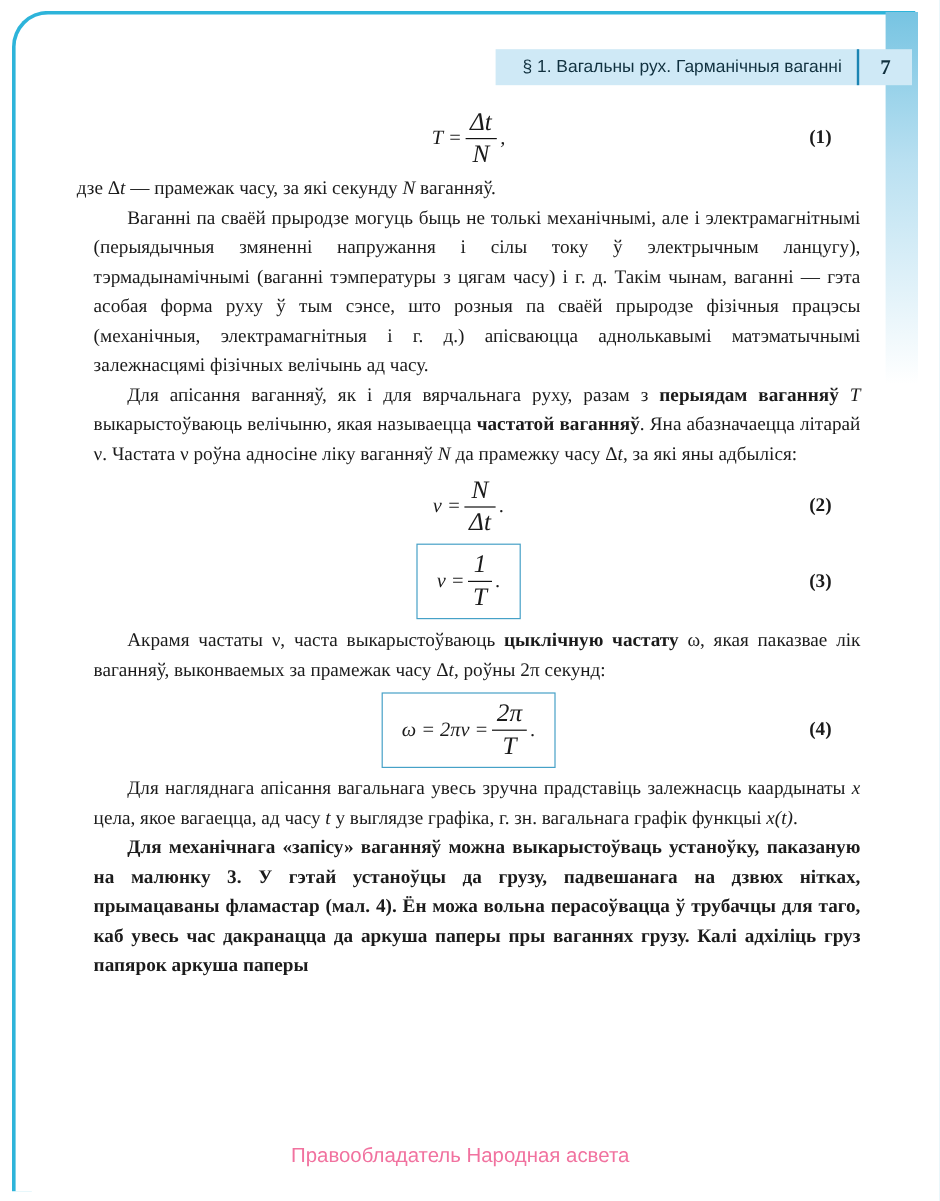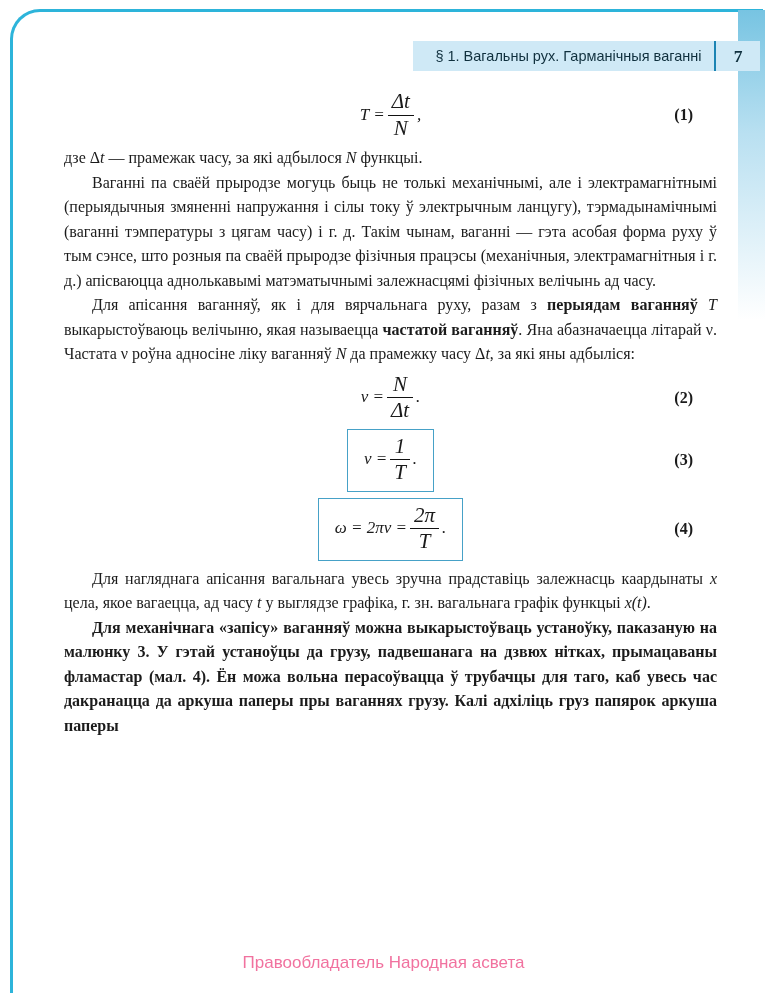--- a/index.html
+++ b/index.html
@@ -52,21 +52,21 @@
   }
   
   .content {
     position:absolute;
     top:84px; left:64px; right:66px;
     font-size:16px; line-height:24.5px;
     color:#1b1b1b;
     text-align:justify;
   }
   .para { margin:0; }
-  .para.indent { text-indent:28px; }
+  .para.indent { text-indent:28px;margin-left:14px; }
   .b { font-weight:bold; }
   .i { font-style:italic; }
   
   .eq-row {
     position:relative;
     display:flex; justify-content:center; align-items:center;
     margin:6px 0;
     min-height:48px;
   }
   .eq-row.boxed { min-height:56px; }
@@ -132,21 +132,21 @@
         <span>T = </span>
           <span class="frac">
             <span class="num">Δt</span>
             <span class="den">N</span>
           </span>
           <span>,</span>
       </span>
       <span class="eq-number">(1)</span>
     </div>
 
-    <p class="para"><span>дзе Δ</span><span class="i">t</span><span> — прамежак часу, за які адбылося </span><span class="i">N</span><span> функцыі.</span></p>
+    <p class="para"><span>дзе Δ</span><span class="i">t</span><span> — прамежак часу, за які секунду </span><span class="i">N</span><span> ваганняў.</span></p>
 
     <p class="para indent"><span>Ваганні па сваёй прыродзе могуць быць не толькі механічнымі, але і электрамагнітнымі (перыядычныя змяненні напружання і сілы току ў электрычным ланцугу), тэрмадынамічнымі (ваганні тэмпературы з цягам часу) і г. д. Такім чынам, ваганні — гэта асобая форма руху ў тым сэнсе, што розныя па сваёй прыродзе фізічныя працэсы (механічныя, электрамагнітныя і г. д.) апісваюцца аднолькавымі матэматычнымі залежнасцямі фізічных велічынь ад часу.</span></p>
 
     <p class="para indent"><span>Для апісання ваганняў, як і для вярчальнага руху, разам з </span><span class="b">перыядам ваганняў </span><span class="i">T</span><span> выкарыстоўваюць велічыню, якая называецца </span><span class="b">частатой ваганняў</span><span>. Яна абазначаецца літарай ν. Частата ν роўна адносіне ліку ваганняў </span><span class="i">N</span><span> да прамежку часу Δ</span><span class="i">t</span><span>, за які яны адбыліся:</span></p>
 
     <div class="eq-row">
       <span class="eq-body">
         <span>ν = </span>
           <span class="frac">
             <span class="num">N</span>
@@ -165,20 +165,21 @@
             <span class="frac">
               <span class="num">1</span>
               <span class="den">T</span>
             </span>
             <span>.</span>
         </span>
       </span>
       <span class="eq-number">(3)</span>
     </div>
 
+    <p class="para indent"><span>Акрамя частаты ν, часта выкарыстоўваюць </span><span class="b">цыклічную частату</span><span> ω, якая паказвае лік ваганняў, выконваемых за прамежак часу Δ</span><span class="i">t</span><span>, роўны 2π секунд:</span></p>
 
     <div class="eq-row boxed">
       <span class="eq-box">
         <span class="eq-body">
           <span>ω = 2πν = </span>
             <span class="frac">
               <span class="num">2π</span>
               <span class="den">T</span>
             </span>
             <span>.</span>

